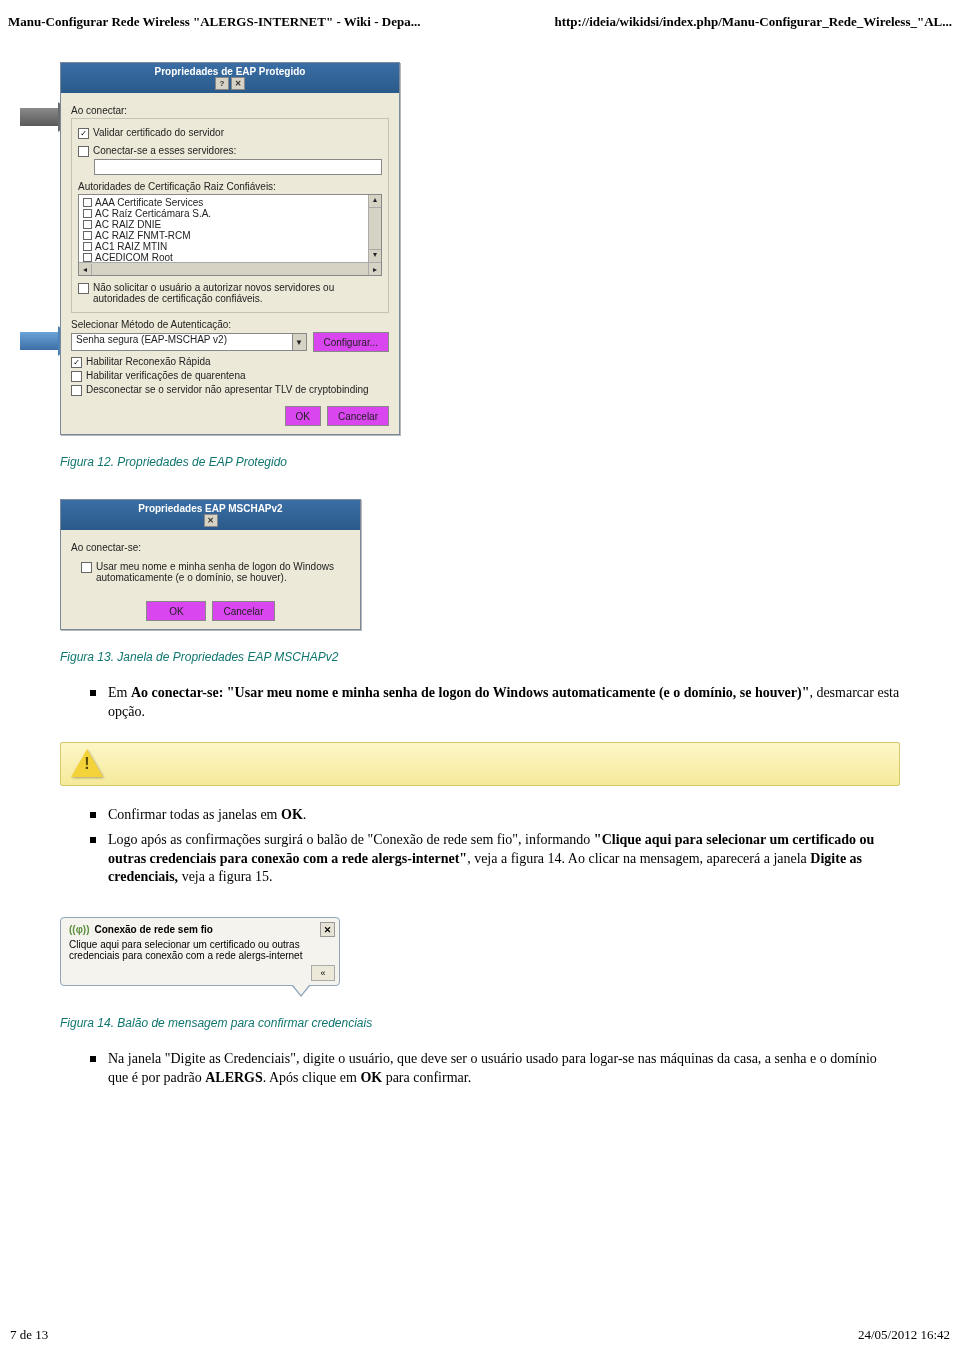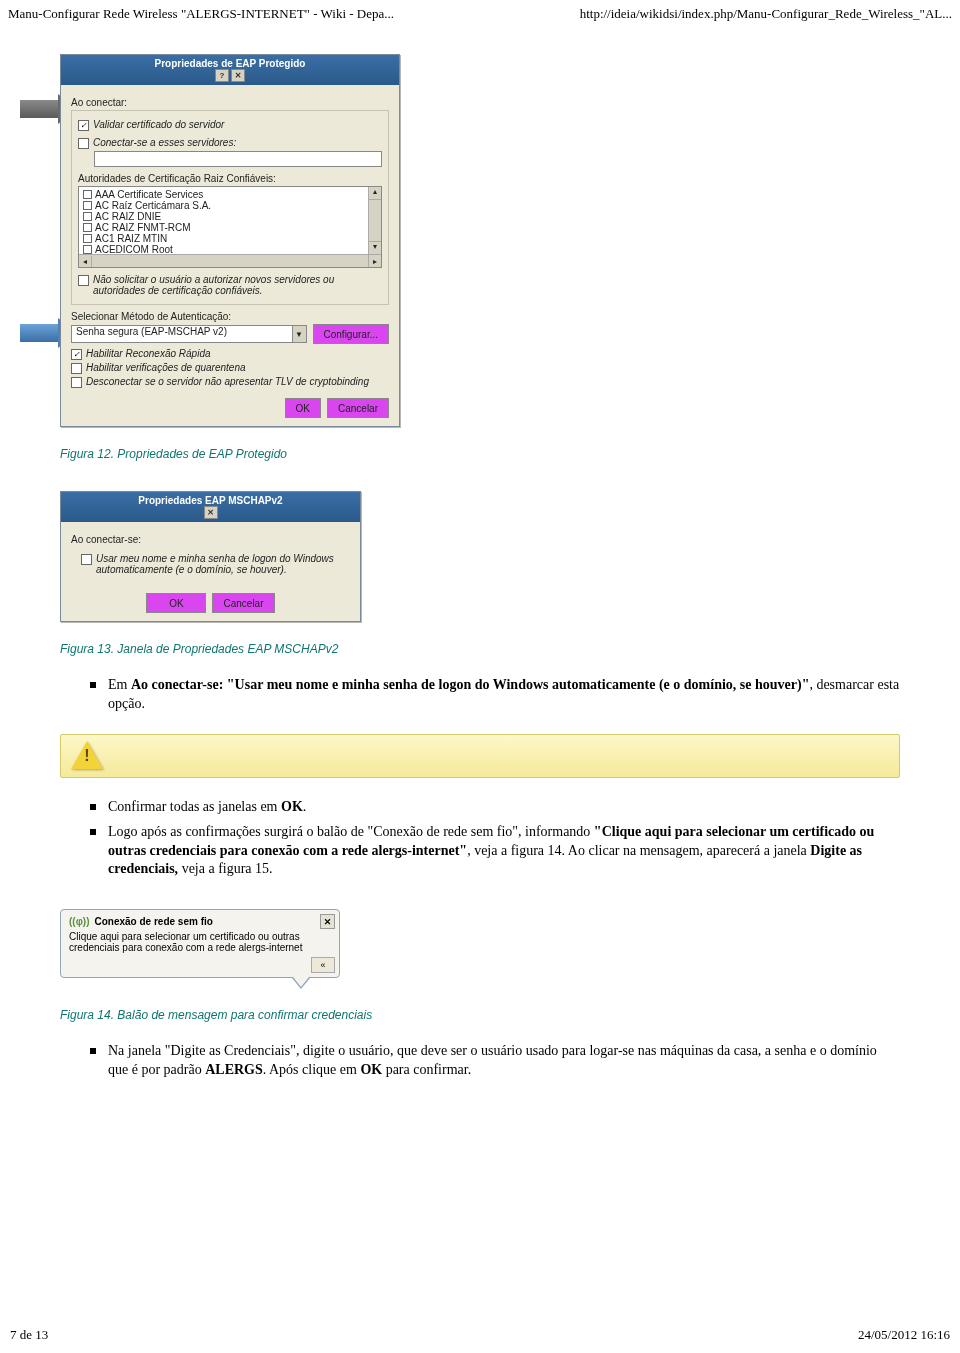--- a/index.html
+++ b/index.html
@@ -7,22 +7,23 @@
     margin: 0;
     font-family: "Times New Roman", Times, serif;
     font-size: 14px;
     color: #000;
     background: #fff;
     width: 960px;
   }
   .page-header {
     display: flex;
     justify-content: space-between;
-    padding: 6px 8px 2px 8px;
+    padding: 14px 8px 2px 8px;
     font-size: 13px;
+    font-weight: bold;
   }
   .content {
     padding: 0 60px 20px 60px;
   }
   .fig-block { margin: 30px 0 8px 0; }
   .fig-caption {
     font-family: Arial, Helvetica, sans-serif;
     font-size: 12px;
     color: #0f766e;
     margin: 20px 0 20px 0;
@@ -77,21 +78,21 @@
     border: 1px solid #888;
     color: #333;
     display: flex;
     align-items: center;
     justify-content: center;
     font-size: 8px;
     font-weight: bold;
   }
   .dialog-body { padding: 8px 10px; }
   .group-label { display: block; margin: 4px 0 2px 0; }
-  .chk-row { display: flex; align-items: flex-start; gap: 4px; margin: 2px 0; font-style: italic; }
+  .chk-row { display: flex; align-items: flex-start; gap: 4px; margin: 2px 0; }
   .chk {
     width: 11px; height: 11px;
     border: 1px solid #666;
     background: #fff;
     display: inline-flex;
     align-items: center;
     justify-content: center;
     font-size: 8px;
     line-height: 1;
     flex-shrink: 0;
@@ -418,16 +419,16 @@
   <ul class="bullets">
     <li>
       <span>Na janela "Digite as Credenciais", digite o usuário, que deve ser o usuário usado para logar-se nas máquinas da casa, a senha e o domínio que é por padrão </span><span class="bold">ALERGS</span><span>. Após clique em </span><span class="bold">OK</span><span> para confirmar.</span>
     </li>
   </ul>
 
 </div>
 
 <div class="page-footer">
   <span>7 de 13</span>
-  <span>24/05/2012 16:16</span>
+  <span>24/05/2012 16:42</span>
 </div>
 
 </div>
 
 </body></html>

